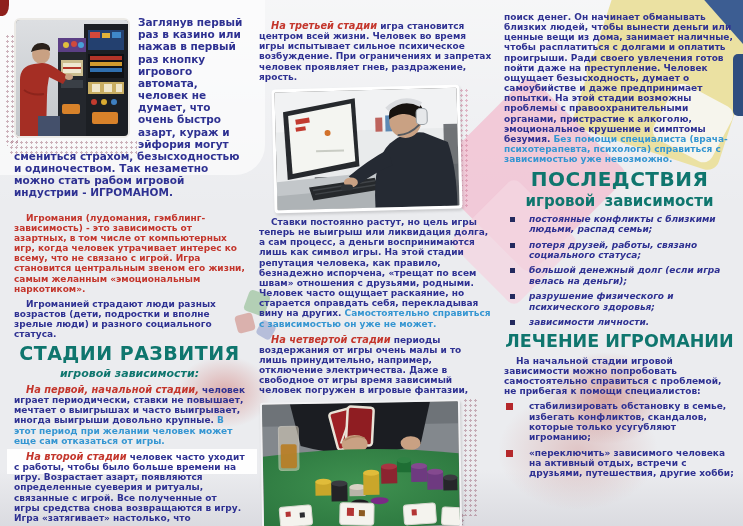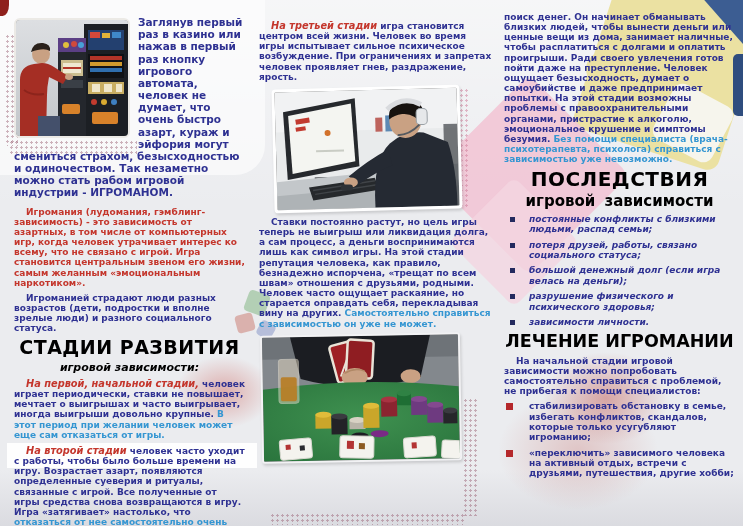--- a/index.html
+++ b/index.html
@@ -34,25 +34,25 @@
   .ht3{left:454px;top:88px;width:15px;height:120px;background-image:radial-gradient(circle,rgba(205,120,150,.5) 1px,transparent 1.35px);}
   .ht4{left:463px;top:398px;width:15px;height:118px;}
   .ht5{left:270px;top:513px;width:195px;height:12px;}
   
   .col{position:absolute;z-index:3;color:#2e3192;}
   #col1{left:14px;top:16px;width:231px;}
   #col2{left:259px;top:20px;width:233px;}
   #col3{left:504px;top:12px;width:231px;}
   p{margin:0 0 5px;font-size:9px;line-height:1.13;}
   .ind{text-indent:12px;}
-  .intro{font-size:10.5px;line-height:1.16;margin-bottom:8px;}
+  .intro{font-size:10.5px;line-height:1.16;margin-bottom:14px;}
   .red-text{color:#c4362c;}
   .lead{color:#c4362c;font-style:italic;font-size:9.8px;}
   .hl{color:#3596d2;}
-  .h-red{color:#000000;text-align:center;line-height:1.05;margin:3px 0 4px;}
+  .h-red{color:#0f766e;text-align:center;line-height:1.05;margin:3px 0 4px;}
   .h-stages-1{font-size:19px;letter-spacing:.5px;}
   .h-stages-2{font-size:11px;font-style:italic;}
   .h-cons-1{font-size:20px;letter-spacing:.5px;}
   .h-cons-2{font-size:15px;word-spacing:4px;}
   .h-treat{font-size:17.5px;margin:4px 0 5px;}
   .stage2{position:relative;}
   .stage2::before{content:"";position:absolute;left:-7px;top:-2px;width:250px;height:25px;background:rgba(255,255,255,.92);z-index:-1;}
   ul{list-style:none;margin:4px 0 3px;padding:0;}
   li{position:relative;padding-left:25px;margin-bottom:5px;font-size:9px;line-height:1.15;}
   .cons-list li{font-style:italic;}
@@ -176,20 +176,21 @@
         <ellipse cx="74" cy="92" rx="7" ry="5" fill="#c9a183"></ellipse>
         <rect x="64" y="94" width="12" height="6" rx="3" fill="#2e3236"></rect>
         <ellipse cx="130" cy="32" rx="16" ry="17" fill="#c9a183"></ellipse>
         <path d="M114 30 q-2 -16 16 -18 q16 -2 19 12 q1 6 -2 12 q-8 -12 -20 -11 q-8 1 -13 5z" fill="#16120f"></path>
         <path d="M112 20 q16 -14 34 -4" stroke="#d9dbde" stroke-width="5" fill="none"></path>
         <rect x="141" y="20" width="11" height="16" rx="4" fill="#e6e8ea" stroke="#9aa0a5"></rect>
         <path d="M144 36 q-10 10 -22 10" stroke="#555a60" stroke-width="2" fill="none"></path>
       </svg>
     </span>
     <p class="ind"><span>Ставки постоянно растут, но цель игры теперь не выигрыш или ликвидация долга, а сам процесс, а деньги воспринимаются лишь как символ игры. На этой стадии репутация человека, как правило, безнадежно испорчена, «трещат по всем швам» отношения с друзьями, родными. Человек часто ощущает раскаяние, но старается оправдать себя, перекладывая вину на других. </span><span class="hl">Самостоятельно справиться с зависимостью он уже не может.</span></p>
+    <p class="ind"><span class="lead">На четвертой стадии</span><span> периоды воздержания от игры очень малы и то лишь принудительно, например, отключение электричества. Даже в свободное от игры время зависимый человек погружен в игровые фантазии,</span></p>
     <span class="photo photo-poker">
       <svg viewBox="0 0 196 124">
         <defs>
             <radialGradient id="felt" cx=".5" cy=".45" r=".85">
               <stop offset="0" stop-color="#3f9150"></stop>
               <stop offset="1" stop-color="#27703a"></stop>
             </radialGradient>
           </defs>
         <rect width="196" height="124" fill="#83888d"></rect>
         <rect width="196" height="22" fill="#6e7378"></rect>

